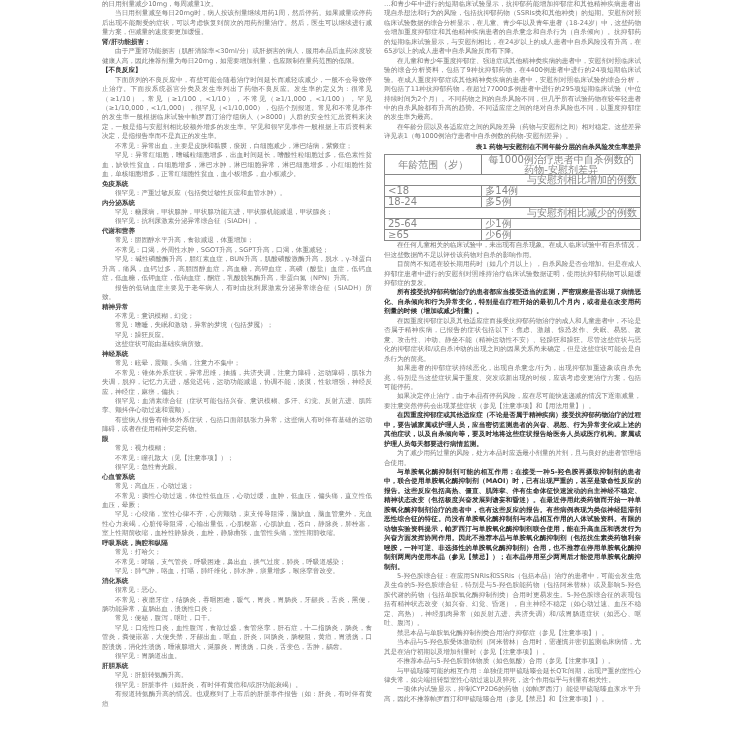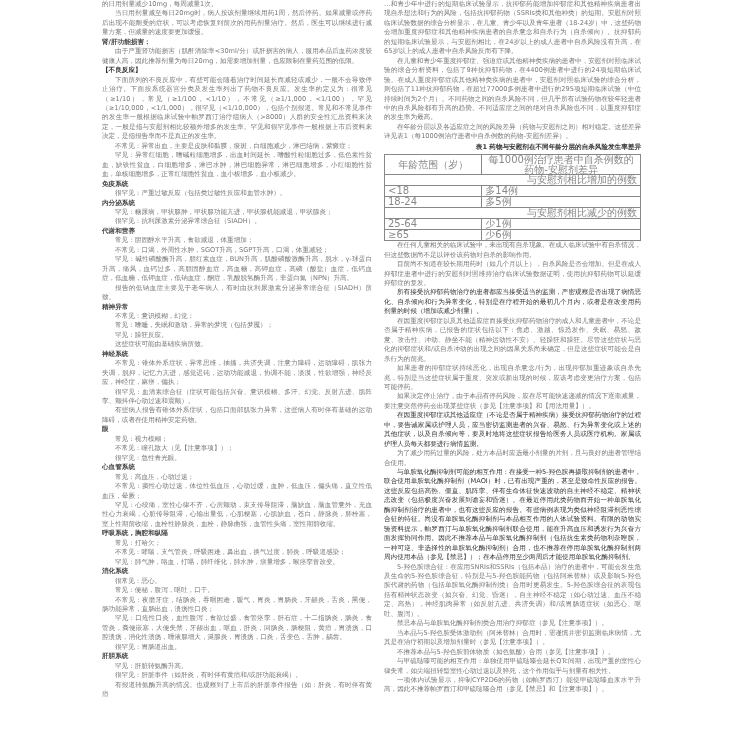--- a/index.html
+++ b/index.html
@@ -4,21 +4,21 @@
 <style>
   html,body{margin:0;padding:0;background:#fff;}
   body{width:750px;height:750px;overflow:hidden;position:relative;font-family:"DejaVu Sans",sans-serif;color:#777;}
   .col{position:absolute;top:0;font-size:6.6px;line-height:9.45px;}
   .col-left{left:102px;width:270px;}
   .col-right{left:384px;width:257px;}
   p{margin:0;text-align:justify;}
   .ind{text-indent:13px;}
   .h{color:#444;font-weight:bold;}
   .sec{color:#333;font-weight:bold;}
-  .strong{color:#333;font-weight:normal;}
+  .strong{color:#333;font-weight:bold;}
   .tbl-title{text-align:right;color:#333;font-weight:bold;margin:1px 0 2px;}
   table{border-collapse:collapse;width:100%;font-size:10px;}
   td,th{border:0.8px solid #888;padding:0 3px;height:10px;font-weight:normal;color:#888;}
   th{text-align:center;}
   td.v{}
   td.group{text-align:right;}
 </style>
 </head>
 <body>
 
@@ -40,39 +40,40 @@
     <p class="ind">常见：胆固醇水平升高，食欲减退，体重增加；</p>
     <p class="ind">不常见：口渴，外周性水肿，SGOT升高，SGPT升高，口渴，体重减轻；</p>
     <p class="ind">罕见：碱性磷酸酶升高，胆红素血症，BUN升高，肌酸磷酸激酶升高，脱水，γ-球蛋白升高，痛风，血钙过多，高胆固醇血症，高血糖，高钾血症，高磷（酸盐）血症，低钙血症，低血糖，低钾血症，低钠血症，酮症，乳酸脱氢酶升高，非蛋白氮（NPN）升高。</p>
     <p class="ind">报告的低钠血症主要见于老年病人，有时由抗利尿激素分泌异常综合征（SIADH）所致。</p>
     <p class="h">精神异常</p>
     <p class="ind">不常见：意识模糊，幻觉；</p>
     <p class="ind">常见：嗜睡，失眠和激动，异常的梦境（包括梦魇）；</p>
     <p class="ind">罕见：躁狂反应。</p>
     <p class="ind">这些症状可能由基础疾病所致。</p>
     <p class="h">神经系统</p>
+    <p class="ind">常见：眩晕，震颤，头痛，注意力不集中；</p>
     <p class="ind">不常见：锥体外系症状，异常思维，抽搐，共济失调，注意力障碍，运动障碍，肌张力失调，脱抑，记忆力亢进，感觉迟钝，运动功能减退，协调不能，淡漠，性欲增强，神经反应，神经症，麻痹，偏执；</p>
     <p class="ind">很罕见：血清素综合征（症状可能包括兴奋、意识模糊、多汗、幻觉、反射亢进、肌阵挛、颤抖伴心动过速和震颤）。</p>
     <p class="ind">有些病人报告有锥体外系症状，包括口面部肌张力异常，这些病人有时伴有基础的运动障碍，或者在使用精神安定药物。</p>
     <p class="h">眼</p>
     <p class="ind">常见：视力模糊；</p>
     <p class="ind">不常见：瞳孔散大（见【注意事项】）；</p>
     <p class="ind">很罕见：急性青光眼。</p>
     <p class="h">心血管系统</p>
     <p class="ind">常见：高血压，心动过速；</p>
     <p class="ind">不常见：窦性心动过速，体位性低血压，心动过缓，血肿，低血压，偏头痛，直立性低血压，晕厥；</p>
     <p class="ind">罕见：心绞痛，室性心律不齐，心房颤动，束支传导阻滞，脑缺血，脑血管意外，充血性心力衰竭，心脏传导阻滞，心输出量低，心肌梗塞，心肌缺血，苍白，静脉炎，肺栓塞，室上性期前收缩，血栓性静脉炎，血栓，静脉曲张，血管性头痛，室性期前收缩。</p>
     <p class="h">呼吸系统，胸腔和纵隔</p>
     <p class="ind">常见：打哈欠；</p>
     <p class="ind">不常见：哮喘，支气管炎，呼吸困难，鼻出血，换气过度，肺炎，呼吸道感染；</p>
     <p class="ind">罕见：肺气肿，咯血，打嗝，肺纤维化，肺水肿，痰量增多，喉痉挛音改变。</p>
     <p class="h">消化系统</p>
     <p class="ind">很常见：恶心。</p>
+    <p class="ind">不常见：夜磨牙症，结肠炎，吞咽困难，嗳气，胃炎，胃肠炎，牙龈炎，舌炎，黑便，肠功能异常，直肠出血，溃疡性口炎；</p>
     <p class="ind">常见：便秘，腹泻，呕吐，口干。</p>
-    <p class="ind">不常见：夜磨牙症，结肠炎，吞咽困难，嗳气，胃炎，胃肠炎，牙龈炎，舌炎，黑便，肠功能异常，直肠出血，溃疡性口炎；</p>
     <p class="ind">罕见：口疮性口炎，血性腹泻，食欲过盛，食管痉挛，肝石症，十二指肠炎，肠炎，食管炎，粪便嵌塞，大便失禁，牙龈出血，呕血，肝炎，回肠炎，肠梗阻，黄疸，胃溃疡，口腔溃疡，消化性溃疡，唾液腺增大，涎腺炎，胃溃疡，口炎，舌变色，舌肿，龋齿。</p>
     <p class="ind">很罕见：胃肠道出血。</p>
     <p class="h">肝胆系统</p>
     <p class="ind">罕见：肝脏转氨酶升高。</p>
     <p class="ind">很罕见：肝脏事件（如肝炎，有时伴有黄疸和/或肝功能衰竭）。</p>
     <p class="ind">有报道转氨酶升高的情况。也观察到了上市后的肝脏事件报告（如：肝炎，有时伴有黄疸</p>
   </div>
 <div class="col col-right" id="right">
     <p class="">…和青少年中进行的短期临床试验显示，抗抑郁药能增加抑郁症和其他精神疾病患者出现自杀想法和行为的风险，包括抗抑郁药物（SSRIs类和其他种类）的短期。安慰剂对照临床试验数据的综合分析显示，在儿童、青少年以及青年患者（18-24岁）中，这些药物会增加重度抑郁症和其他精神疾病患者的自杀意念和自杀行为（自杀倾向）。抗抑郁药的短期临床试验显示，与安慰剂相比，在24岁以上的成人患者中自杀风险没有升高，在65岁以上的成人患者中自杀风险反而有下降。</p>
     <p class="ind">在儿童和青少年重度抑郁症、强迫症或其他精神类疾病的患者中，安慰剂对照临床试验的综合分析资料，包括了9种抗抑郁药物，在4400例患者中进行的24项短期临床试验。在成人重度抑郁症或其他精神类疾病的患者中，安慰剂对照临床试验的综合分析，则包括了11种抗抑郁药物，在超过77000多例患者中进行的295项短期临床试验（中位持续时间为2个月）。不同药物之间的自杀风险不同，但几乎所有试验药物在较年轻患者中的自杀风险都有升高的趋势。不同适应症之间的绝对自杀风险也不同，以重度抑郁症的发生率为最高。</p>

